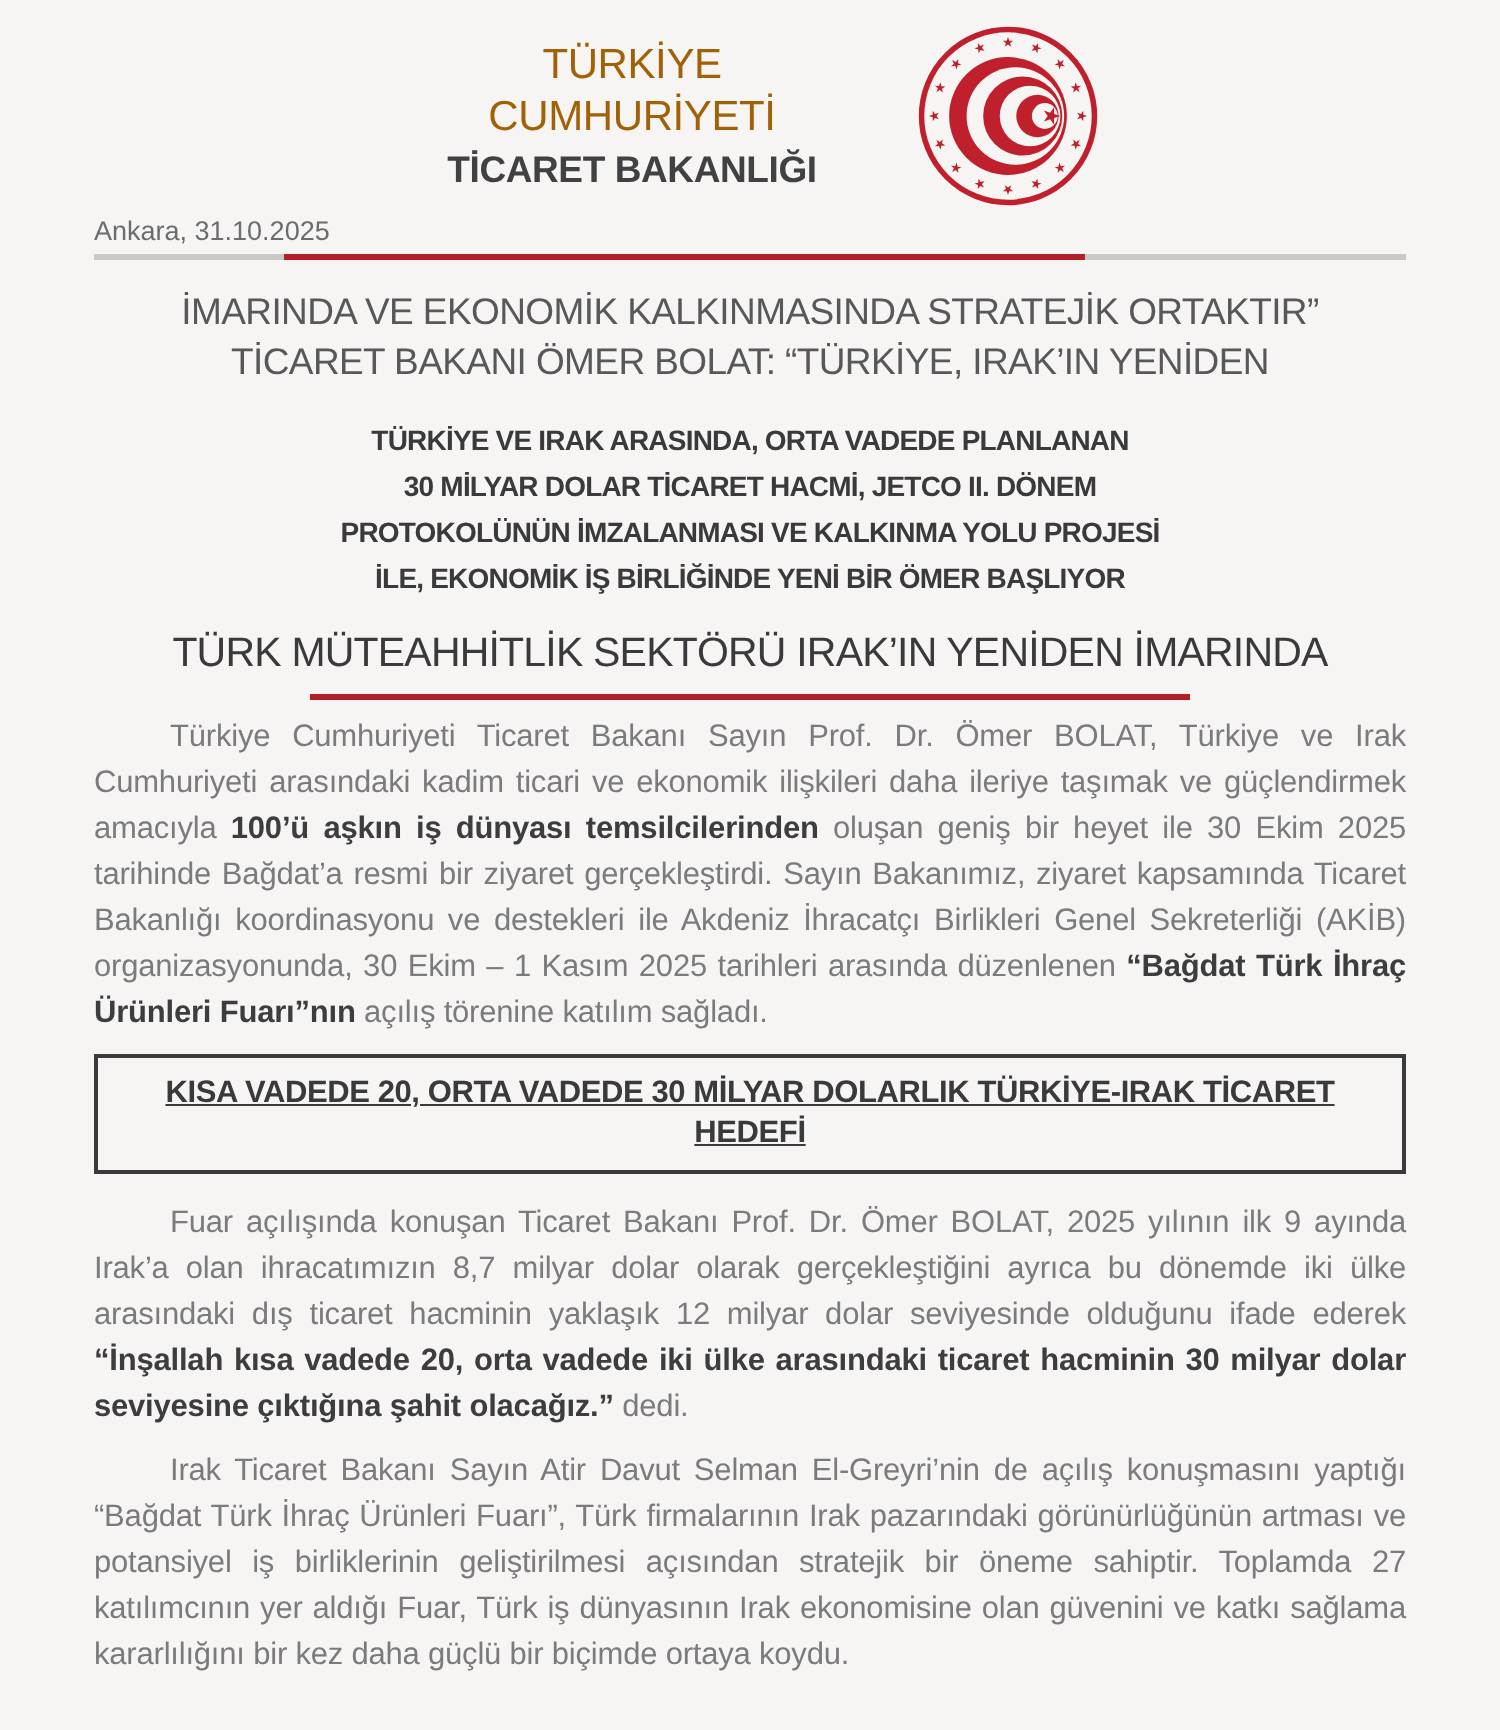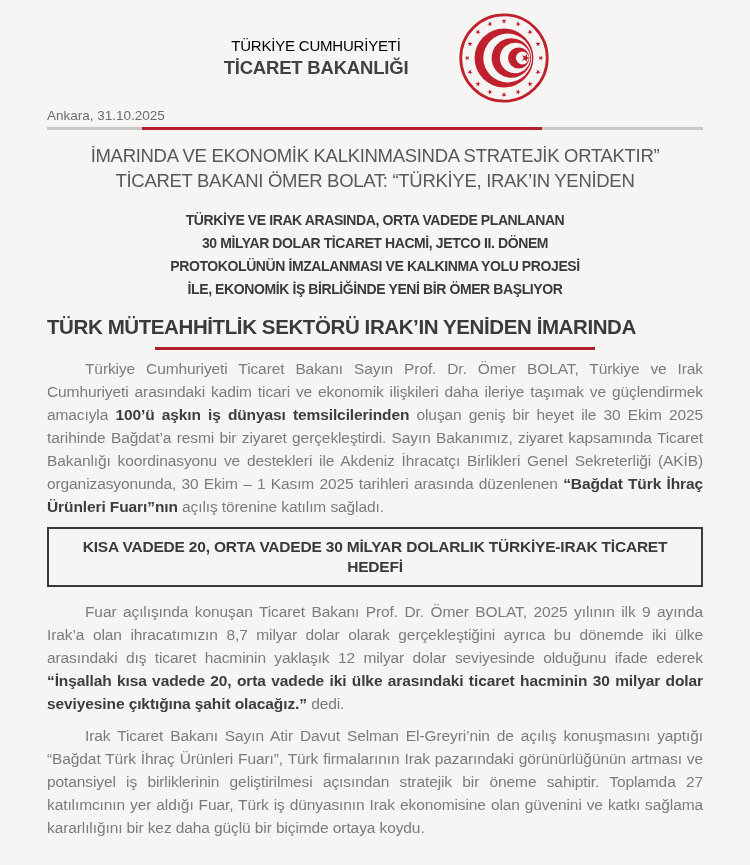--- a/index.html
+++ b/index.html
@@ -10,45 +10,45 @@
     background:#f6f5f4;
     box-sizing:border-box;
     padding:12px 47px 0 47px;
     display:flex;flex-direction:column;
     overflow:hidden;
     font-family:"Liberation Sans", sans-serif;
   }
   
   .masthead{display:flex;align-items:center;justify-content:center;gap:26px;margin-bottom:2px;}
   .org{width:232px;text-align:center;line-height:1.25;}
-  .org .l1{font-size:15px;color:#000000;letter-spacing:-0.2px;}
+  .org .l1{font-size:21px;color:#a16207;letter-spacing:-0.2px;}
   .org .l2{font-size:18.5px;font-weight:bold;color:#414143;letter-spacing:-0.2px;}
   .emblem{width:92px;height:92px;flex:0 0 auto;}
   
   .dateline{font-size:13.5px;color:#6c6c6e;margin-top:2px;}
   .rule{height:3px;margin-top:4px;
     background:linear-gradient(to right,#c9c8c7 0 14.5%,#b2202a 14.5% 75.5%,#c9c8c7 75.5% 100%);}
   
   .quote-title{margin:13px 0 0 0;text-align:center;font-weight:400;
     font-size:18.5px;line-height:25px;color:#58585a;letter-spacing:-0.3px;}
   .main-title{margin:16px 0 0 0;text-align:center;font-weight:bold;
     font-size:14px;line-height:23px;color:#3a3a3c;letter-spacing:-0.4px;}
-  .sub-title{margin:14px 0 0 0;text-align:left;font-weight:bold;
+  .sub-title{margin:14px 0 0 0;text-align:center;font-weight:normal;
     font-size:20.5px;line-height:23px;color:#3a3a3c;letter-spacing:-0.4px;}
   .red-bar{width:440px;height:4px;background:#b2202a;margin:9px auto 0 auto;}
   
   .body{margin:7px 0 0 0;text-align:justify;font-size:15.5px;line-height:23px;
     color:#7b7b7d;letter-spacing:-0.1px;text-indent:38px;}
   .body b{color:#3d3d3f;}
   .body.p2{margin-top:13px;}
   .body.p3{margin-top:9px;}
   
   .callout{margin:9px 0 0 0;border:2px solid #3a3a3c;padding:8px 16px;
     text-align:center;font-weight:bold;font-size:15.5px;line-height:20px;
-    color:#3a3a3c;letter-spacing:-0.2px;}
+    color:#3a3a3c;letter-spacing:-0.2px;text-decoration:underline;}
   
   .foot{margin-top:auto;margin-bottom:0;padding:10px 0 16px 0;
     display:flex;align-items:center;justify-content:space-between;}
 </style>
 </head>
 <body>
 
 <div class="page">
 
   <header class="masthead">

